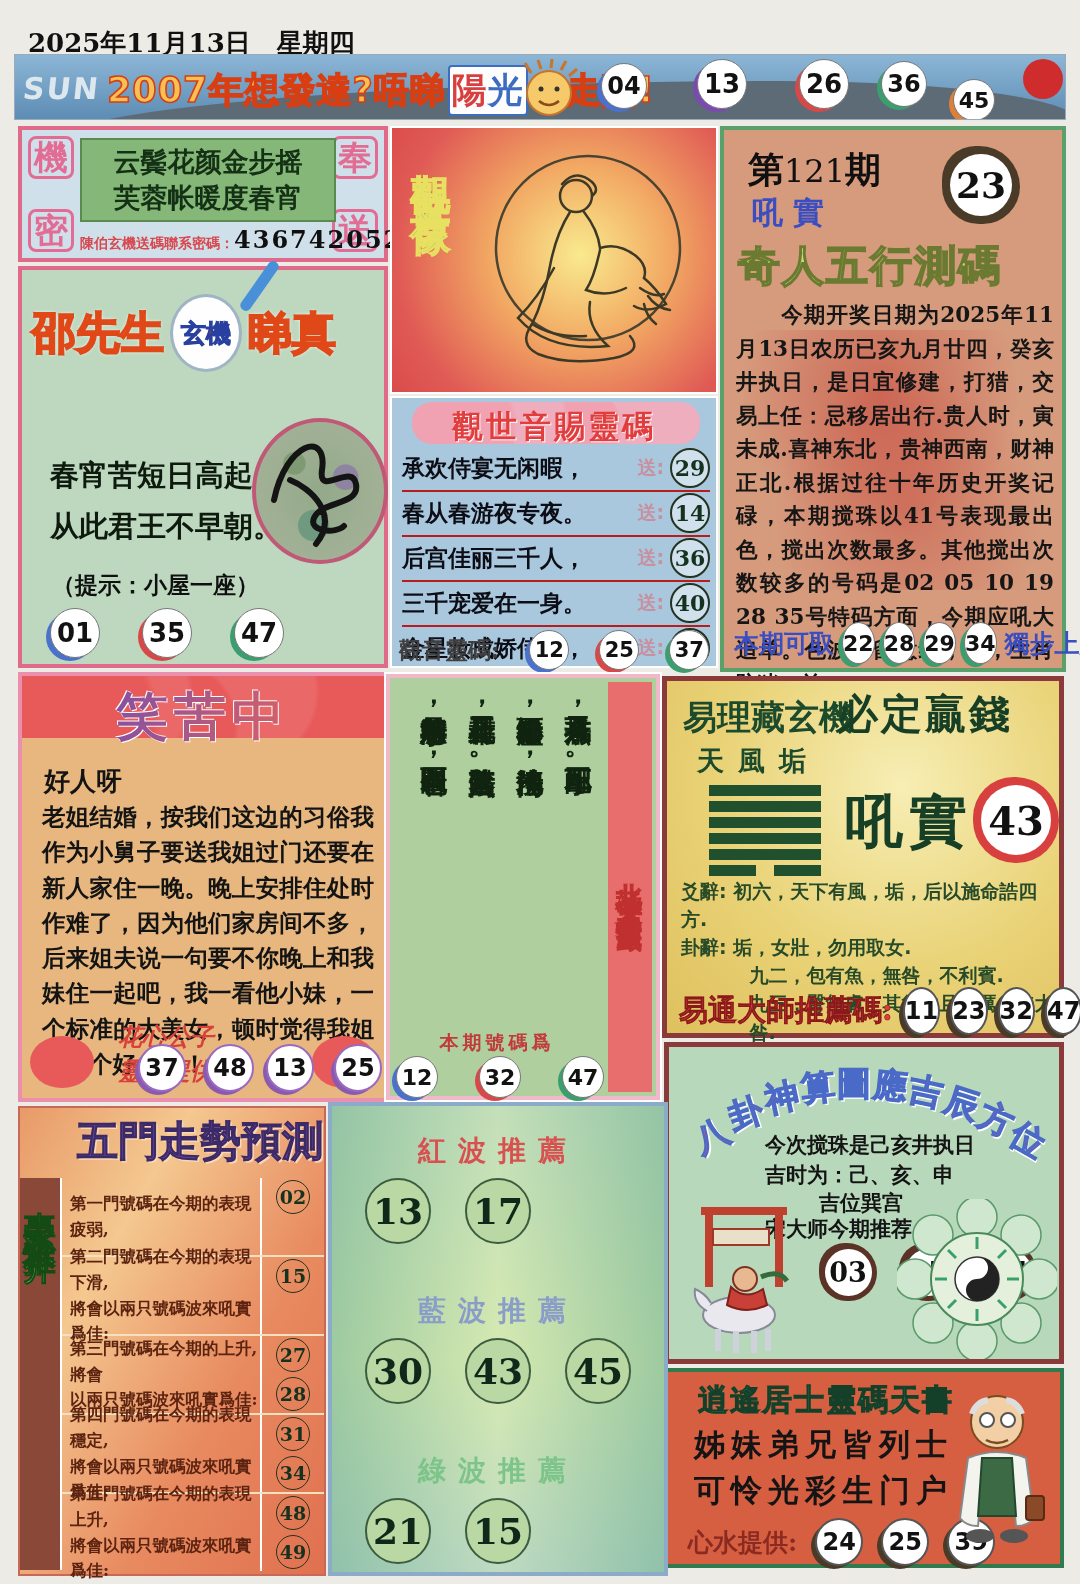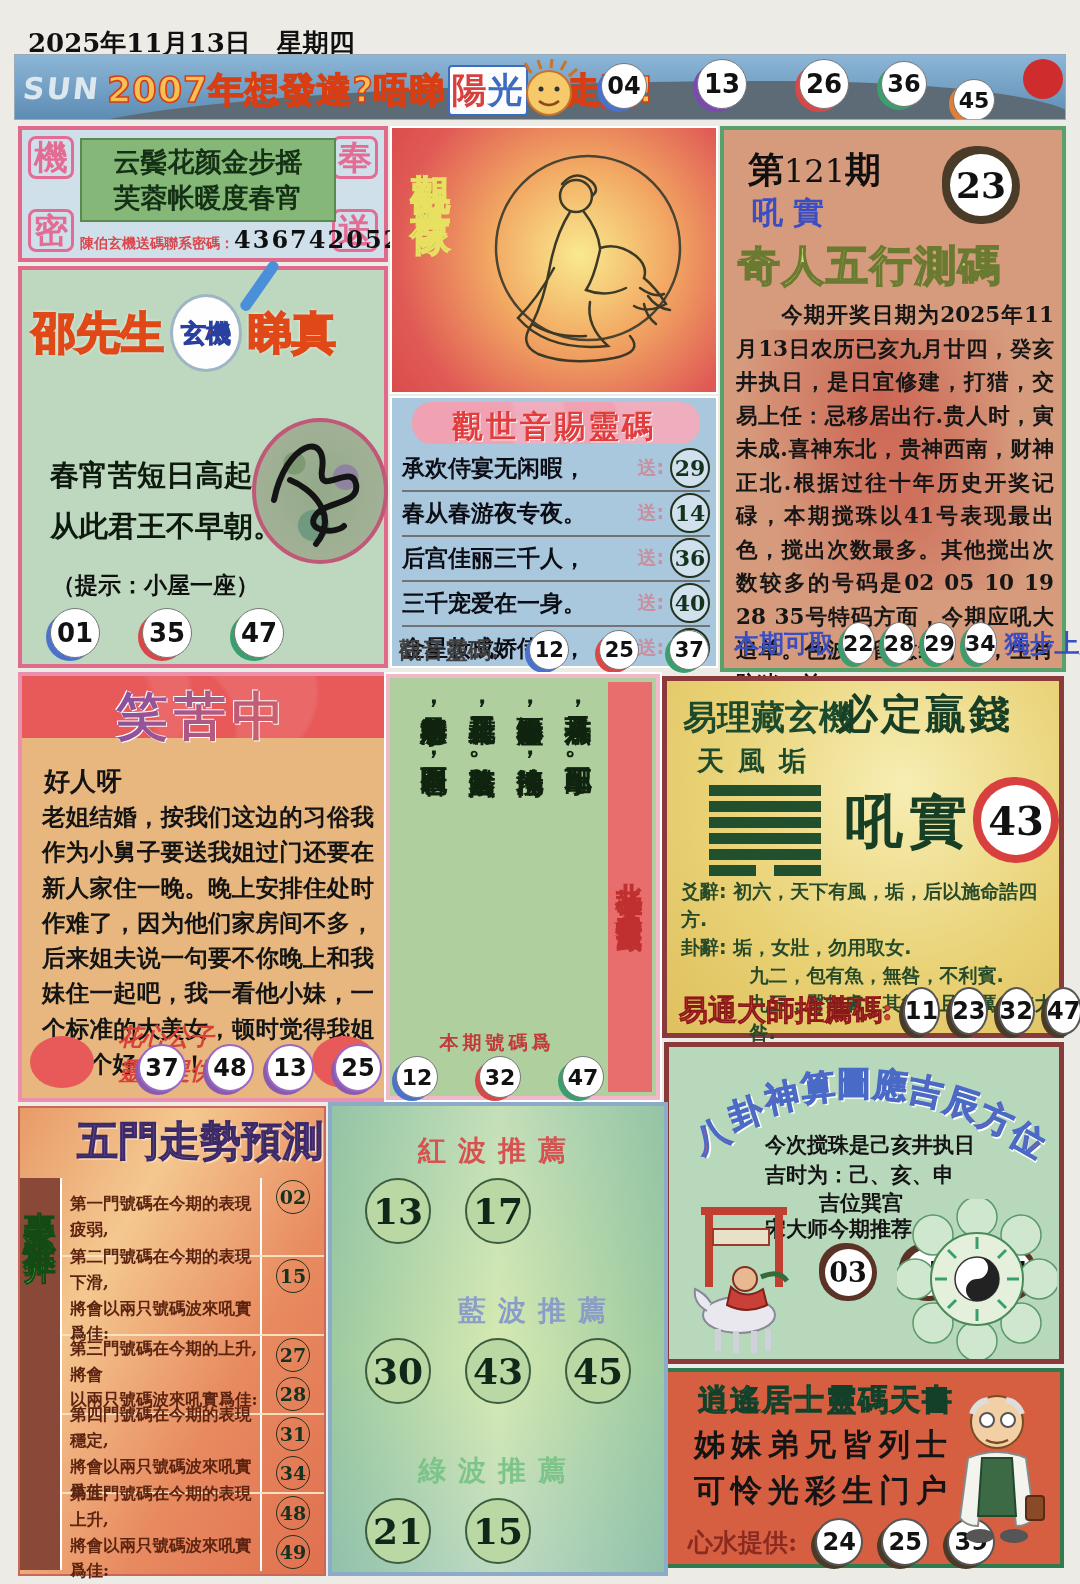--- a/index.html
+++ b/index.html
@@ -88,21 +88,21 @@
   .clouds{position:absolute;left:20px;top:4px;width:288px;height:42px;border-radius:20px;background:
      radial-gradient(circle at 12% 60%,#f0a2b2 26%,transparent 28%),
      radial-gradient(circle at 32% 40%,#eeaebe 30%,transparent 32%),
      radial-gradient(circle at 55% 62%,#f0a2b2 30%,transparent 32%),
      radial-gradient(circle at 78% 40%,#eeaebe 28%,transparent 30%),
      radial-gradient(circle at 94% 62%,#f0a2b2 24%,transparent 26%);}
   .lingma-title{position:absolute;left:0;top:8px;width:100%;text-align:center;
      font:bold 31px "DejaVu Serif",serif;color:#e23d3d;letter-spacing:3px;
      text-shadow:1px 1px 0 #fff;}
   .lm-row{position:absolute;left:10px;width:308px;height:44px;display:flex;align-items:center;
-     border-bottom:2px solid #737373;}
+     border-bottom:2px solid #b91c1c;}
   .lm-text{flex:1;font:bold 23px "DejaVu Serif",serif;color:#0d0d16;white-space:nowrap;}
   .lm-song{font:bold 19px "DejaVu Sans",sans-serif;color:#c88f9f;margin-right:6px;}
   .lm-foot{position:absolute;left:0;top:232px;width:100%;display:flex;align-items:center;
      justify-content:center;gap:30px;}
   .lm-foot .lab{font:bold 23px "DejaVu Serif",serif;color:#404040;}
   
   .qiren{left:720px;top:126px;width:346px;height:546px;background:#d69a7c;border:4px solid #5aa06a;}
   .q-issue{position:absolute;left:24px;top:16px;color:#101010;}
   .q-issue .big{font:bold 36px "DejaVu Serif",serif;}
   .q-issue .num{font:400 32px "DejaVu Serif",serif;}
@@ -218,21 +218,21 @@
   .f-nums{width:62px;height:100%;border-left:2px solid #fff;display:flex;flex-direction:column;
      align-items:center;justify-content:center;gap:5px;}
   .f-nums .cnum{width:32px;height:32px;font-size:19px;background:transparent;border-width:1.5px;}
   
   .waves{left:328px;top:1102px;width:340px;height:474px;border:4px solid #8cabc8;
      background:linear-gradient(90deg,rgba(120,180,150,.55),rgba(240,245,190,.25) 50%,rgba(120,180,150,.55)),
      linear-gradient(#b5d8b8,#cde6ac 55%,#aed2c4);}
   .w-title{position:absolute;left:0;width:100%;text-align:center;font:bold 28px "DejaVu Serif",serif;
      letter-spacing:12px;}
   .w-red{color:#d85050;}
-  .w-blue{color:#8a9cc8;padding-left:40px;}
+  .w-blue{color:#8a9cc8;}
   .w-green{color:#7cc48a;}
   .w-row{position:absolute;width:100%;display:flex;justify-content:center;gap:34px;}
   .w-row .mint{width:62px;height:62px;font-size:36px;}
 </style>
 </head>
 <body>
 
 <div class="box date">2025年11月13日　星期四</div>
 
 <div class="box banner">

